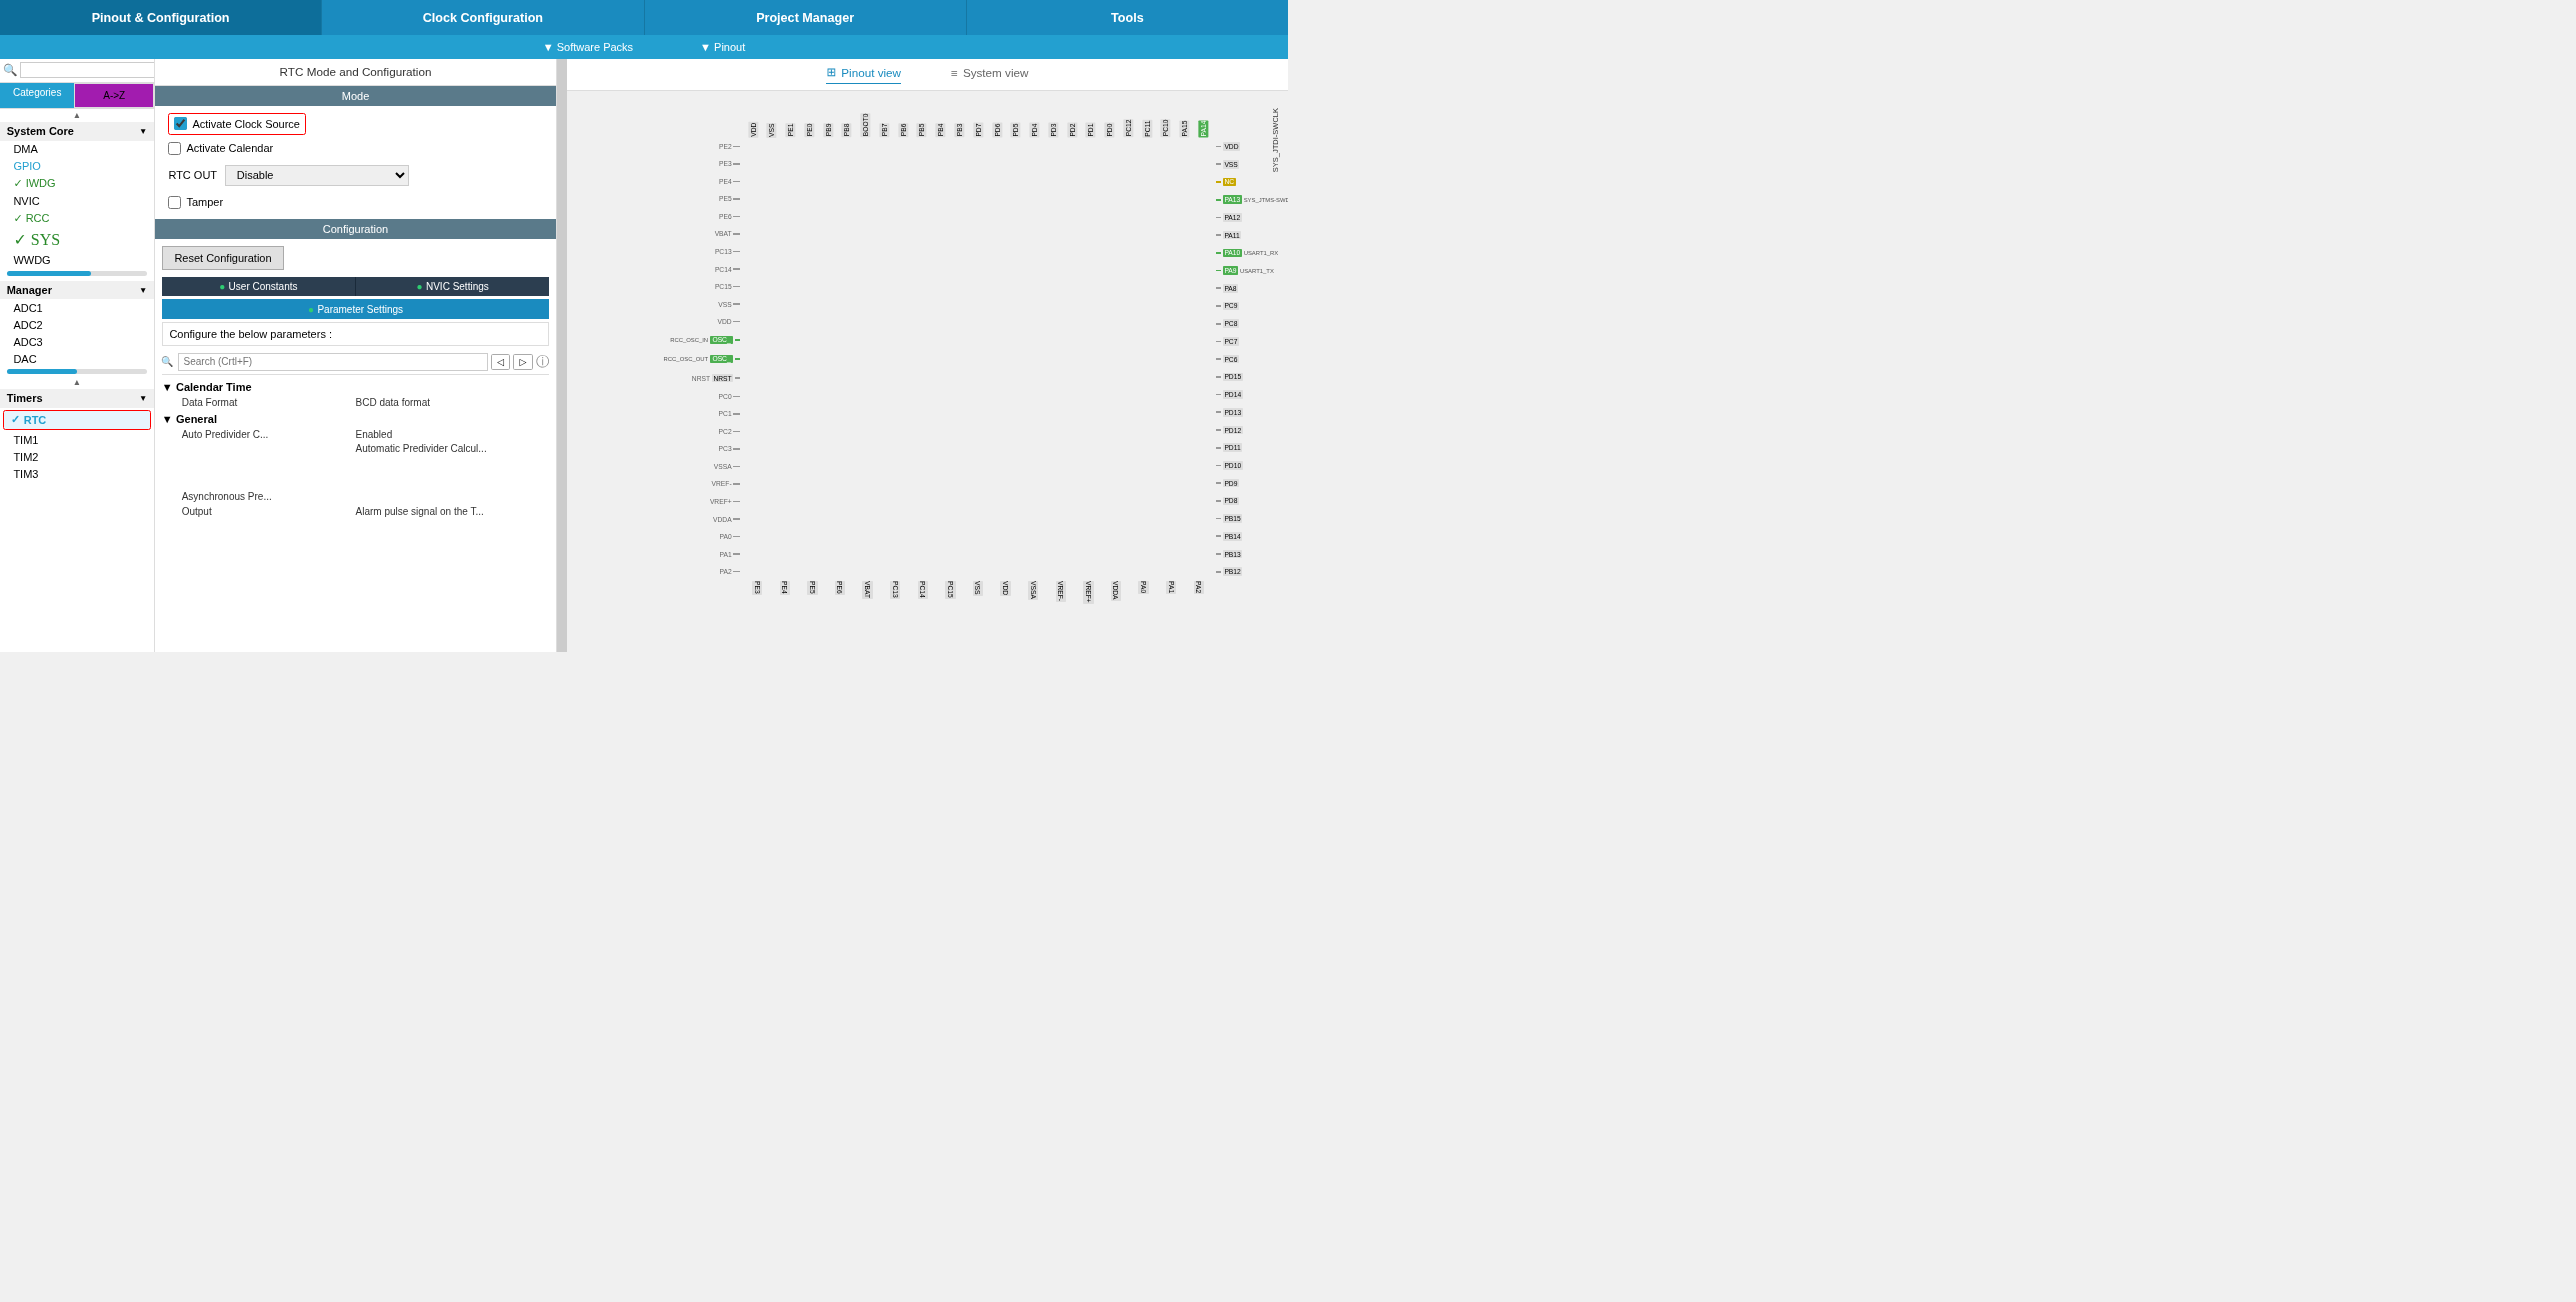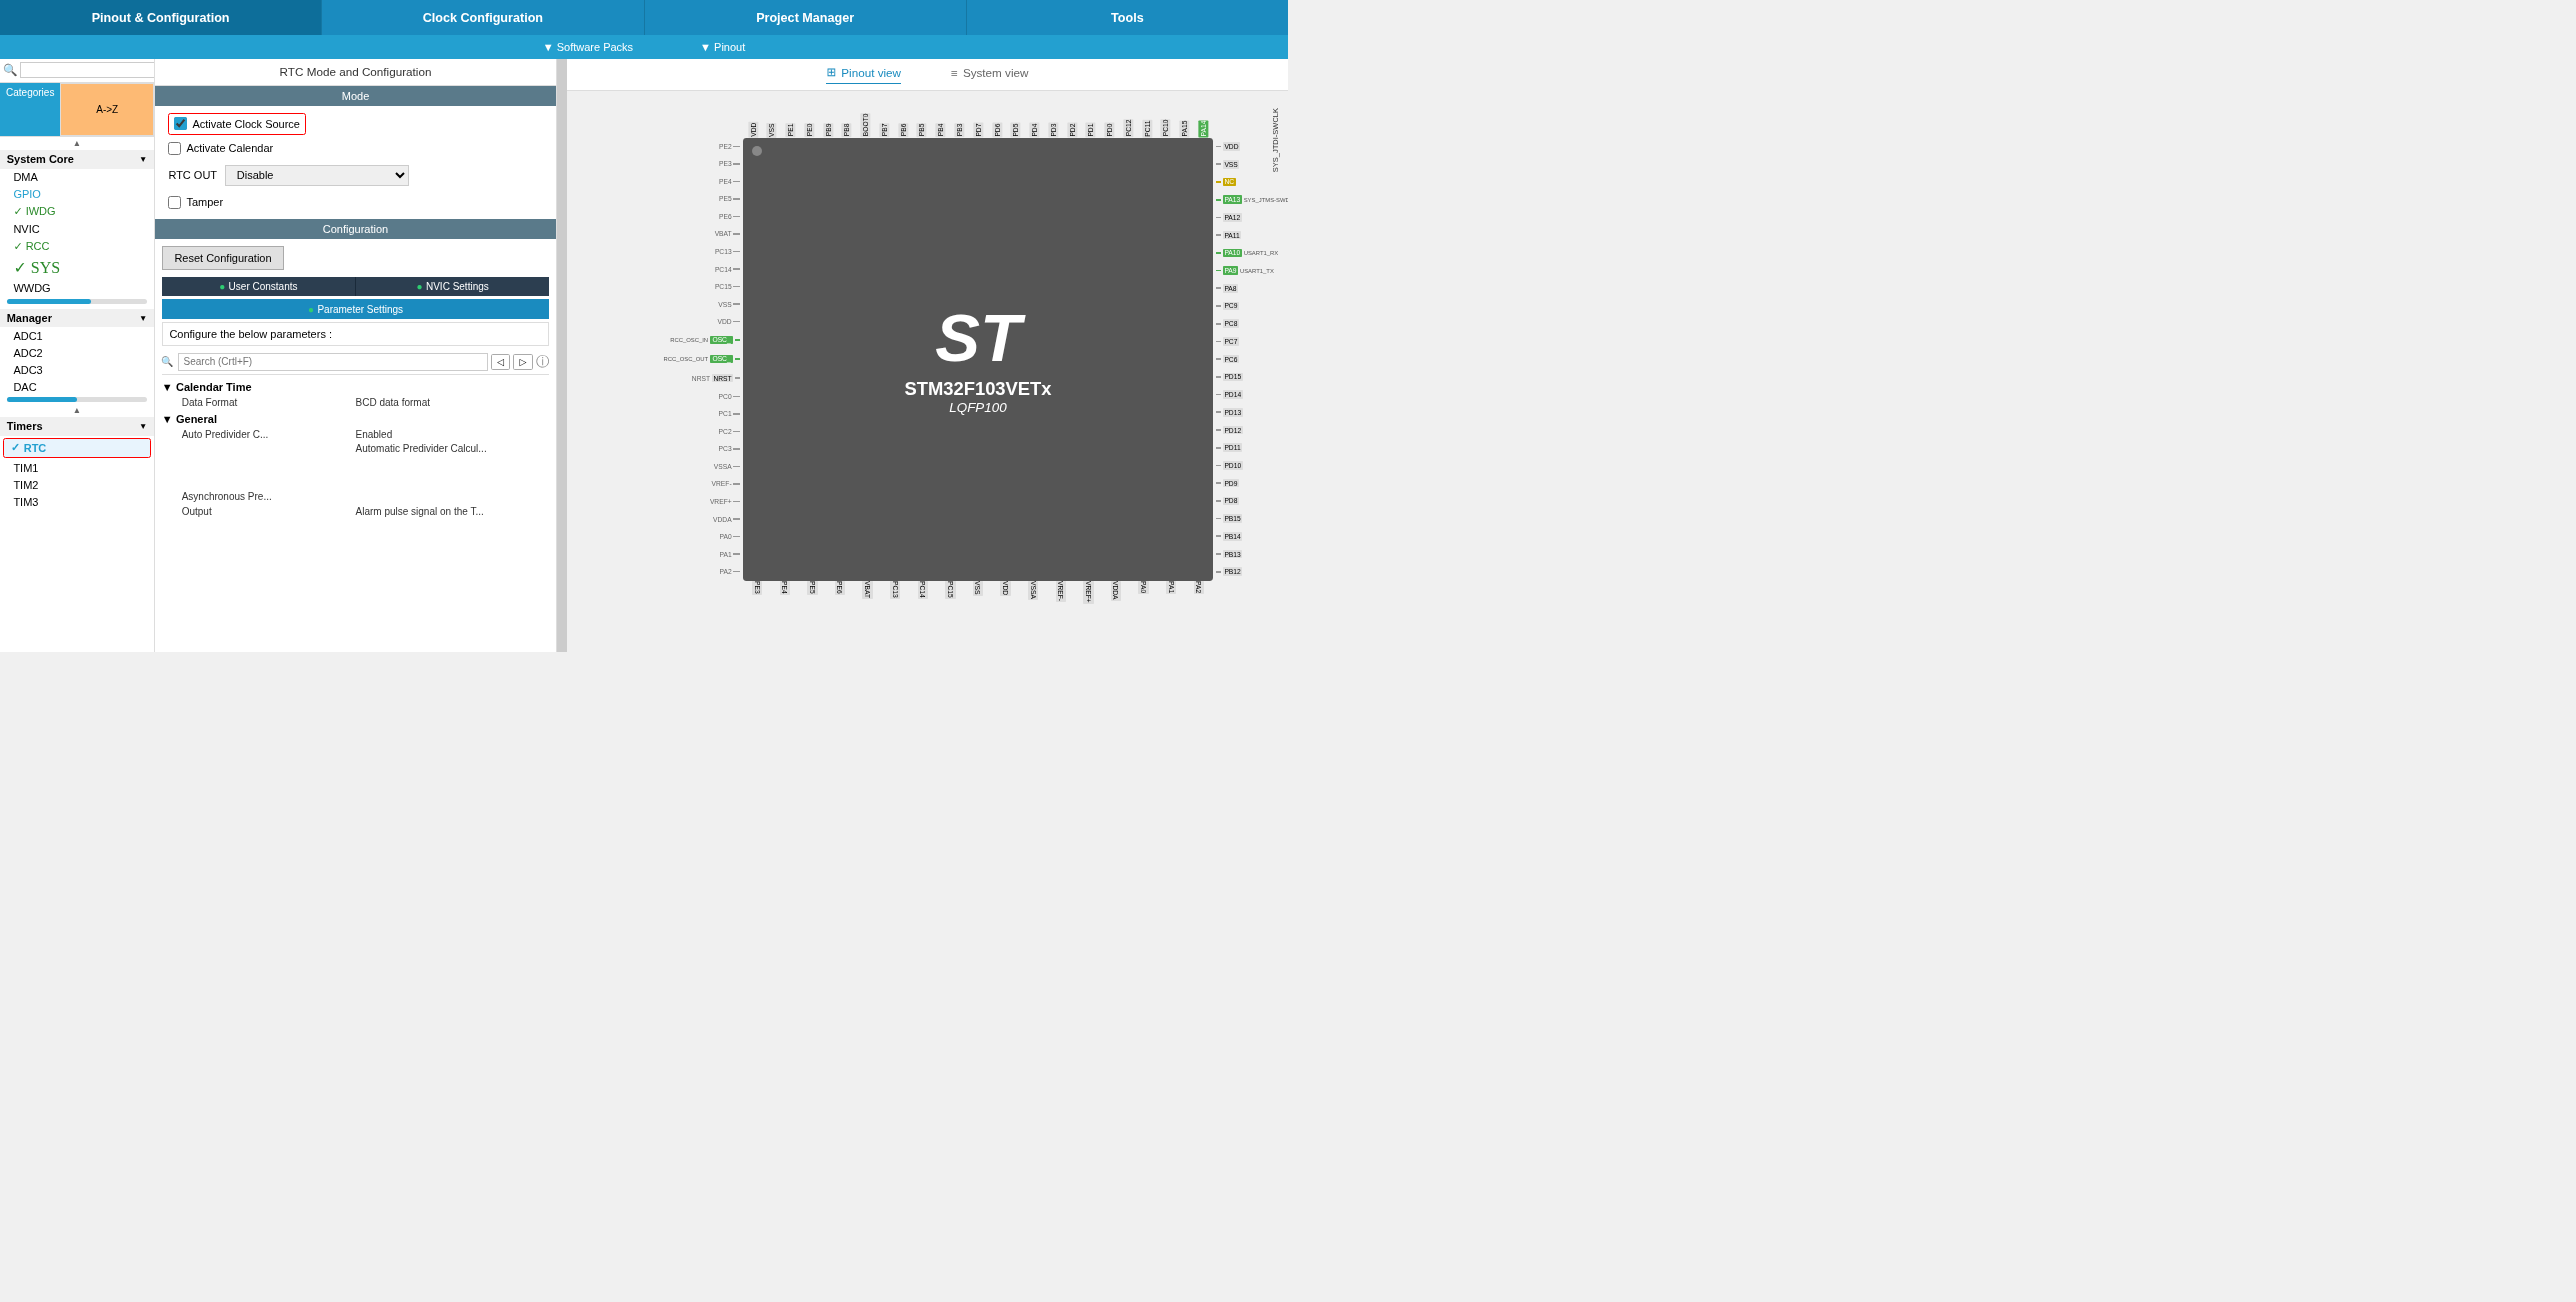--- a/index.html
+++ b/index.html
@@ -39,21 +39,21 @@
     <div style="display:flex; align-items:center; padding:3.4px; border-bottom:0.8px solid #ddd; gap:2.5px;">
       <span style="color:#23a0d0; font-size:11.7px;">🔍</span>
       <input type="text" style="flex: 1 1 0%; border: 0.8px solid rgb(204, 204, 204); padding: 1.7px 3.4px; font-size: 10px;" placeholder="">
 
     </div>
 
     <div style="display:flex; border-bottom:0.8px solid #ddd;">
       <div style="flex:1; text-align:center; padding:3.4px; font-size:10px; background:#23a0d0; color:white; cursor:pointer; border:0.8px solid #23a0d0;">
         <span>Categories</span>
       </div>
-      <div style="flex:1; text-align:center; padding:20px; font-size:10px; background:#fdba74; cursor:pointer; border:0.8px solid #ddd;">
+      <div style="flex:1; text-align:center; padding:6px; font-size:10px; background:#a21caf; cursor:pointer; border:0.8px solid #ddd;">
         <span>A-&gt;Z</span>
       </div>
     </div>
 
     <div style="overflow-y:auto; flex:1;">
 
       <div style="display:flex; justify-content:center; padding:1.7px; cursor:pointer;">
         <span style="font-size:8.4px; color:#666;">▲</span>
       </div>
       <div style="display:flex; align-items:center; justify-content:space-between; padding:3.4px 6.7px; font-weight:bold; font-size:11px; cursor:pointer; background:#f0f0f0;">
@@ -252,32 +252,20 @@
           <div style="writing-mode:vertical-rl; transform:rotate(180deg); font-size:6.7px; background:#ddd; padding:0.8px 1.7px; border-radius:0.8px;">PD2</div>
           <div style="writing-mode:vertical-rl; transform:rotate(180deg); font-size:6.7px; background:#ddd; padding:0.8px 1.7px; border-radius:0.8px;">PD1</div>
           <div style="writing-mode:vertical-rl; transform:rotate(180deg); font-size:6.7px; background:#ddd; padding:0.8px 1.7px; border-radius:0.8px;">PD0</div>
           <div style="writing-mode:vertical-rl; transform:rotate(180deg); font-size:6.7px; background:#ddd; padding:0.8px 1.7px; border-radius:0.8px;">PC12</div>
           <div style="writing-mode:vertical-rl; transform:rotate(180deg); font-size:6.7px; background:#ddd; padding:0.8px 1.7px; border-radius:0.8px;">PC11</div>
           <div style="writing-mode:vertical-rl; transform:rotate(180deg); font-size:6.7px; background:#ddd; padding:0.8px 1.7px; border-radius:0.8px;">PC10</div>
           <div style="writing-mode:vertical-rl; transform:rotate(180deg); font-size:6.7px; background:#ddd; padding:0.8px 1.7px; border-radius:0.8px;">PA15</div>
           <div style="writing-mode:vertical-rl; transform:rotate(180deg); font-size:6.7px; background:#4CAF50; color:white; padding:0.8px 1.7px; border-radius:0.8px;">PA14</div>
         </div>
 
-        <div style="position:absolute; top:38px; left:168px; right:67px; bottom:38px; background:#555; border-radius:3.4px; display:flex; align-items:center; justify-content:center; flex-direction:column;">
-
-          <div style="position:absolute; top:8.4px; left:8.4px; width:10px; height:10px; background:#888; border-radius:50%;"></div>
-
-          <div style="color:white; font-size:67px; font-style:italic; font-weight:900; font-family:'Arial Black',Arial,sans-serif; line-height:1;">ST</div>
-          <div style="color:white; font-size:18.4px; font-weight:bold; margin-top:6.7px;">
-            <span>STM32F103VETx</span>
-          </div>
-          <div style="color:white; font-size:13.4px; font-style:italic;">
-            <span>LQFP100</span>
-          </div>
-        </div>
 
         <div style="position:absolute; top:38px; bottom:38px; left:0; display:flex; flex-direction:column; justify-content:space-around; width:168px;">
           <div style="display:flex; align-items:center; justify-content:flex-end; gap:1.7px; padding-right:3.4px;">
             <span style="font-size:6.7px; color:#666;">PE2</span>
             <span style="width:6.7px; height:1.7px; background:#999; display:inline-block;"></span>
           </div>
           <div style="display:flex; align-items:center; justify-content:flex-end; gap:1.7px; padding-right:3.4px;">
             <span style="font-size:6.7px; color:#666;">PE3</span>
             <span style="width:6.7px; height:1.7px; background:#999; display:inline-block;"></span>
           </div>

